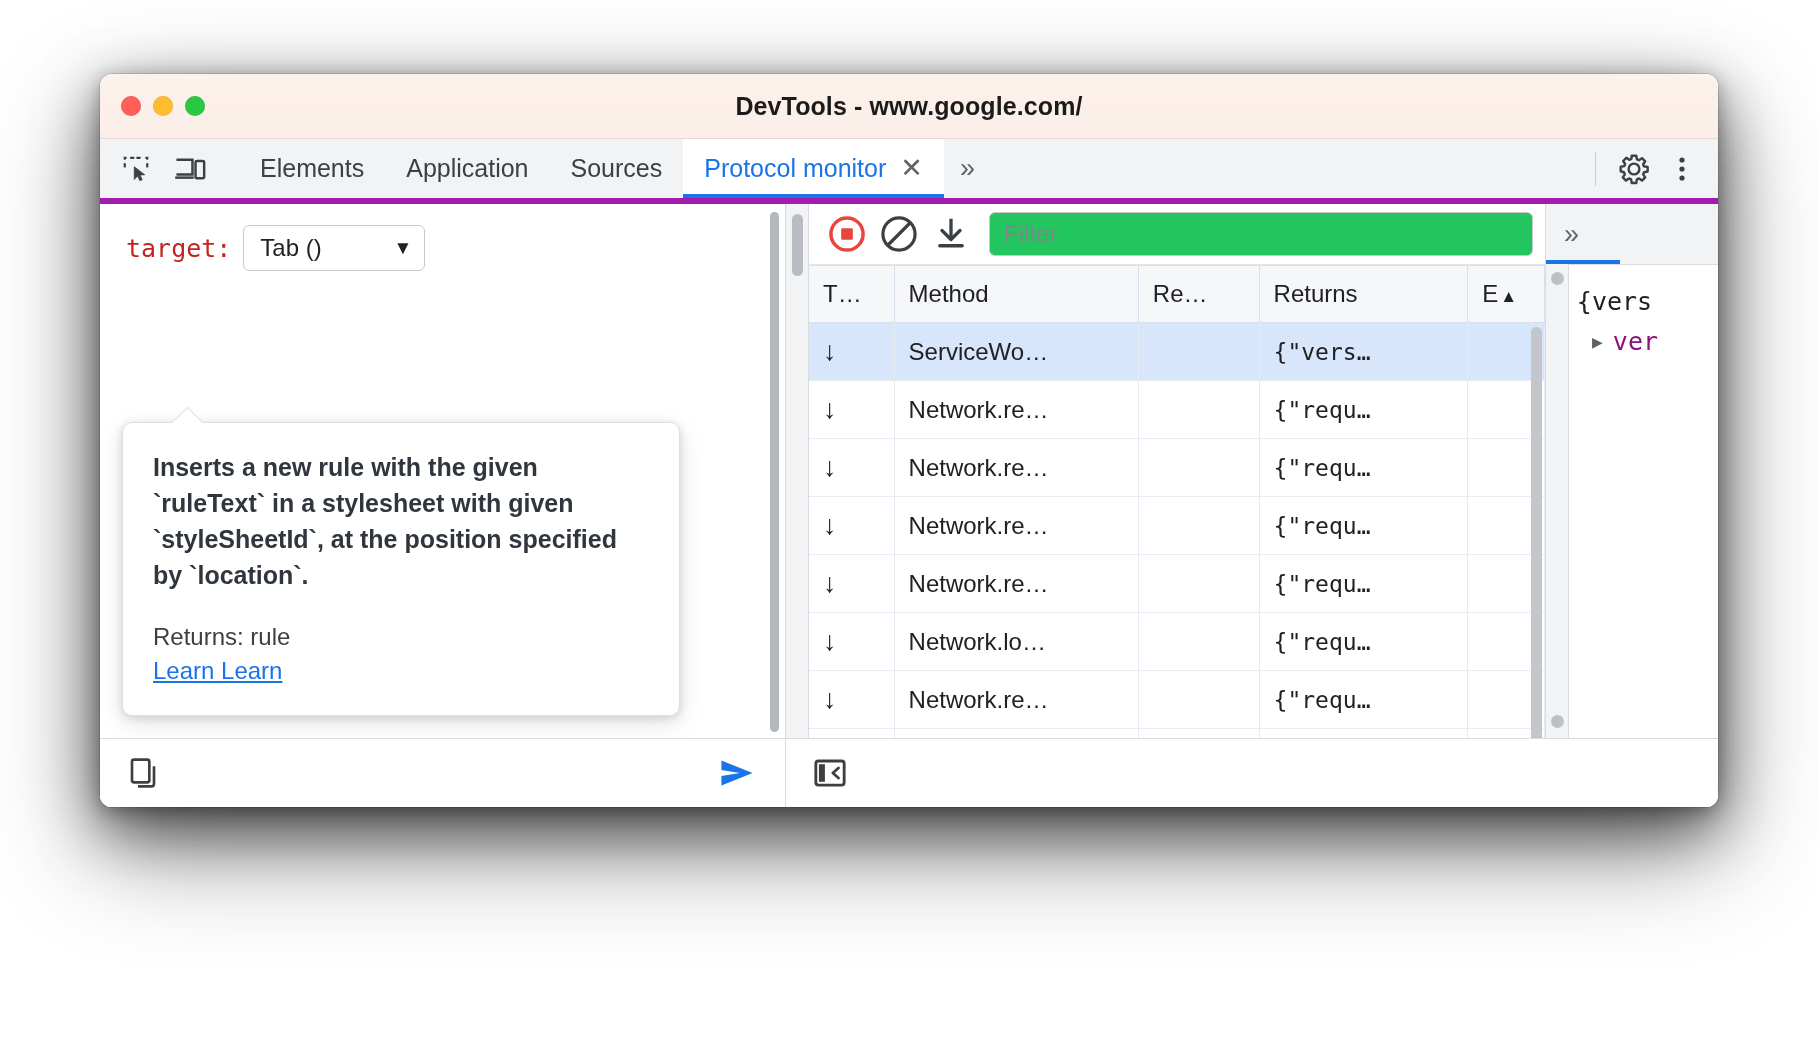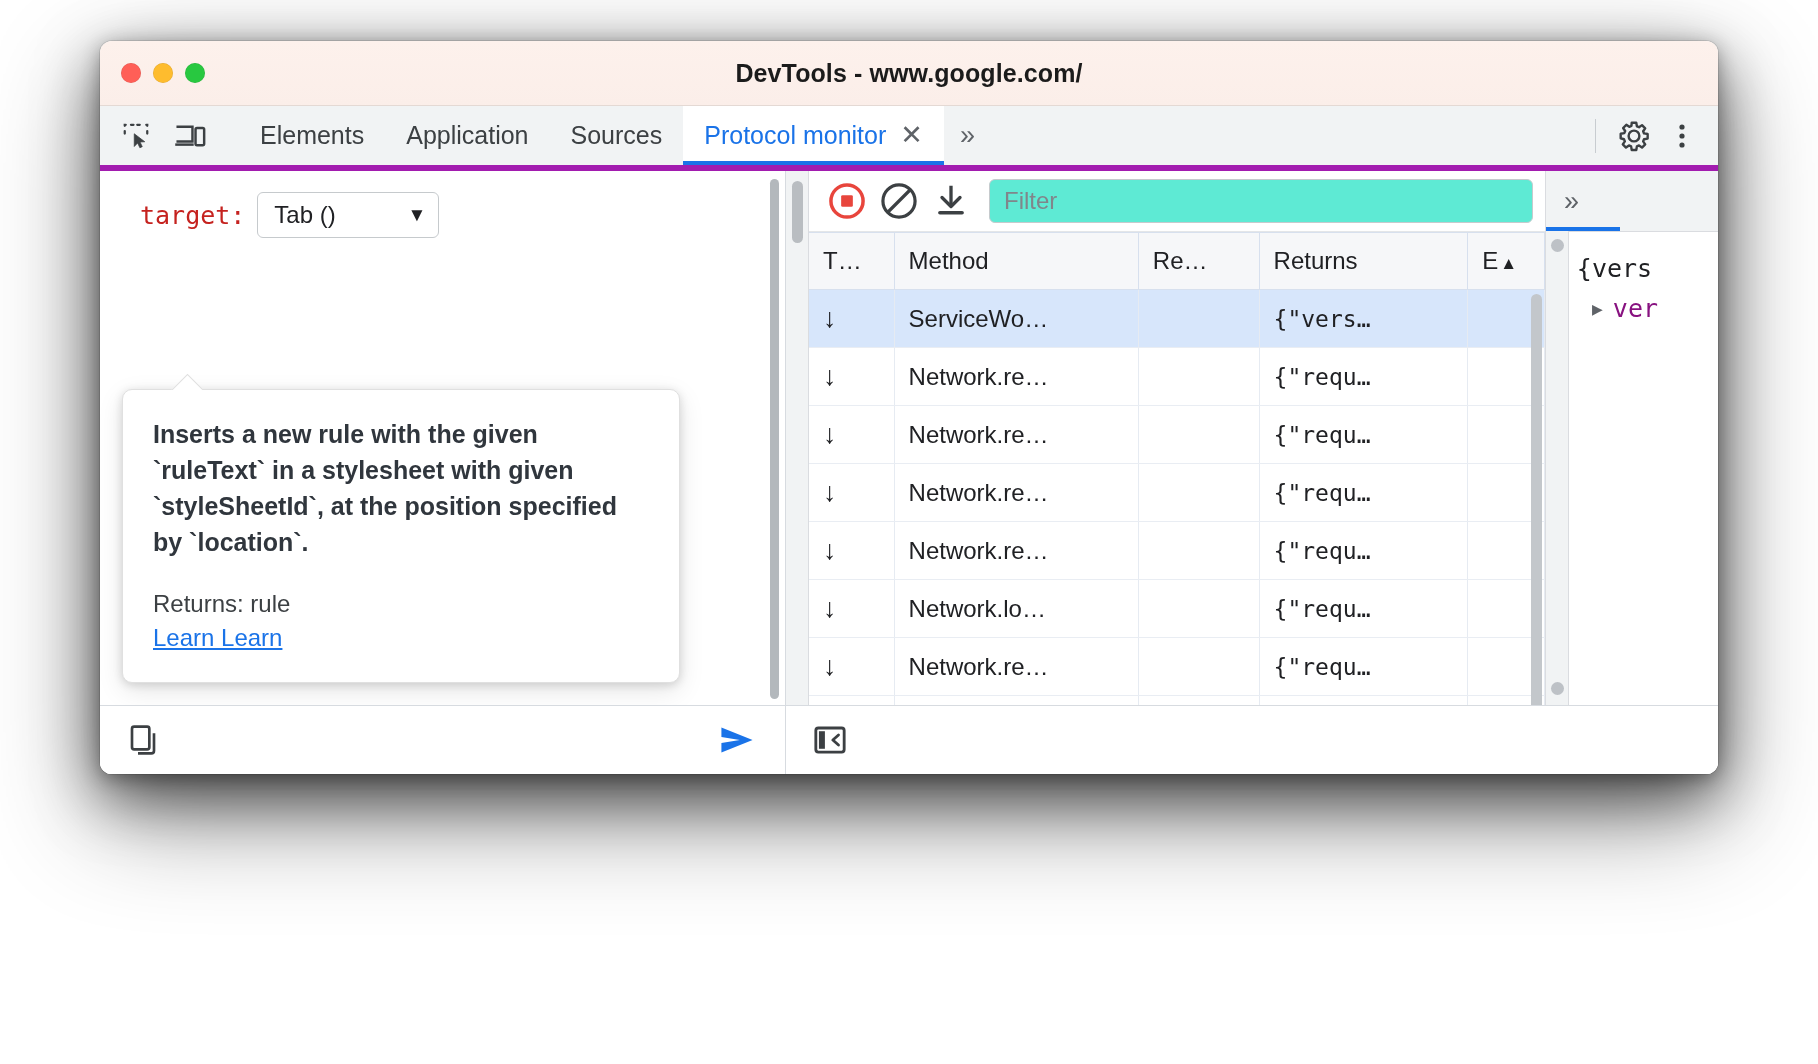--- a/index.html
+++ b/index.html
@@ -15,21 +15,21 @@
     position: relative;
     width: 1818px;
     height: 1064px;
     background: #ffffff;
   }
 
   
   .window {
     position: absolute;
     left: 100px;
-    top: 41px;
+    top: 74px;
     width: 1618px;
     height: 733px;
     background: #ffffff;
     border-radius: 12px;
     box-shadow: 0 0 0 1px rgba(0,0,0,0.10),
                 0 4px 18px rgba(0,0,0,0.30),
                 0 22px 60px rgba(0,0,0,0.55),
                 0 40px 110px rgba(0,0,0,0.45);
     overflow: hidden;
     display: flex;
@@ -161,21 +161,21 @@
     display: flex;
     flex-direction: column;
     position: relative;
     background: #ffffff;
     border-right: 1px solid #d7dbe0;
   }
   .left-content {
     position: relative;
     flex: 1;
     overflow: hidden;
-    padding: 20px 0 0 18px;
+    padding: 20px 0 0 4px;
   }
   .code-row {
     display: flex;
     align-items: center;
     font-family: "DejaVu Sans Mono", monospace;
     font-size: 25px;
     padding-left: 22px;
     height: 48px;
   }
   .k-red { color: #c5221f; }
@@ -326,21 +326,21 @@
     display: flex; align-items: center; justify-content: center;
     border-radius: 4px;
     cursor: pointer;
   }
   .filter-input {
     flex: 1;
     height: 44px;
     margin-left: 10px;
     border: 1px solid #c6cacd;
     border-radius: 6px;
-    background: #5eead4;
+    background: #22c55e;
     font-family: "Liberation Sans", sans-serif;
     font-size: 24px;
     color: #202124;
     padding: 0 14px;
     box-sizing: border-box;
     outline: none;
   }
   .filter-input::placeholder { color: #80868b; }
 
   

